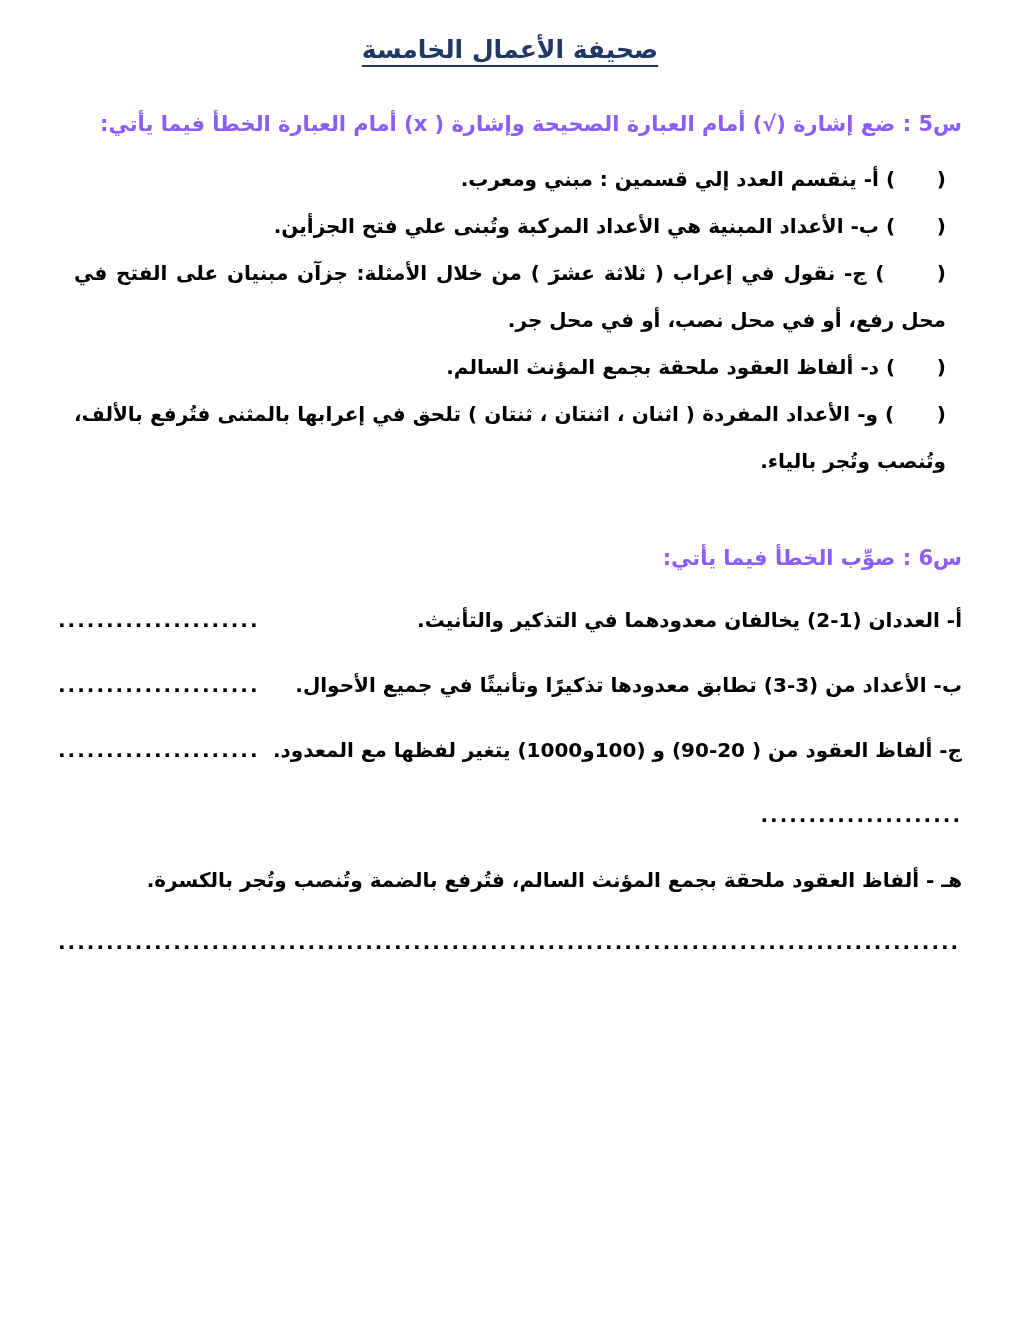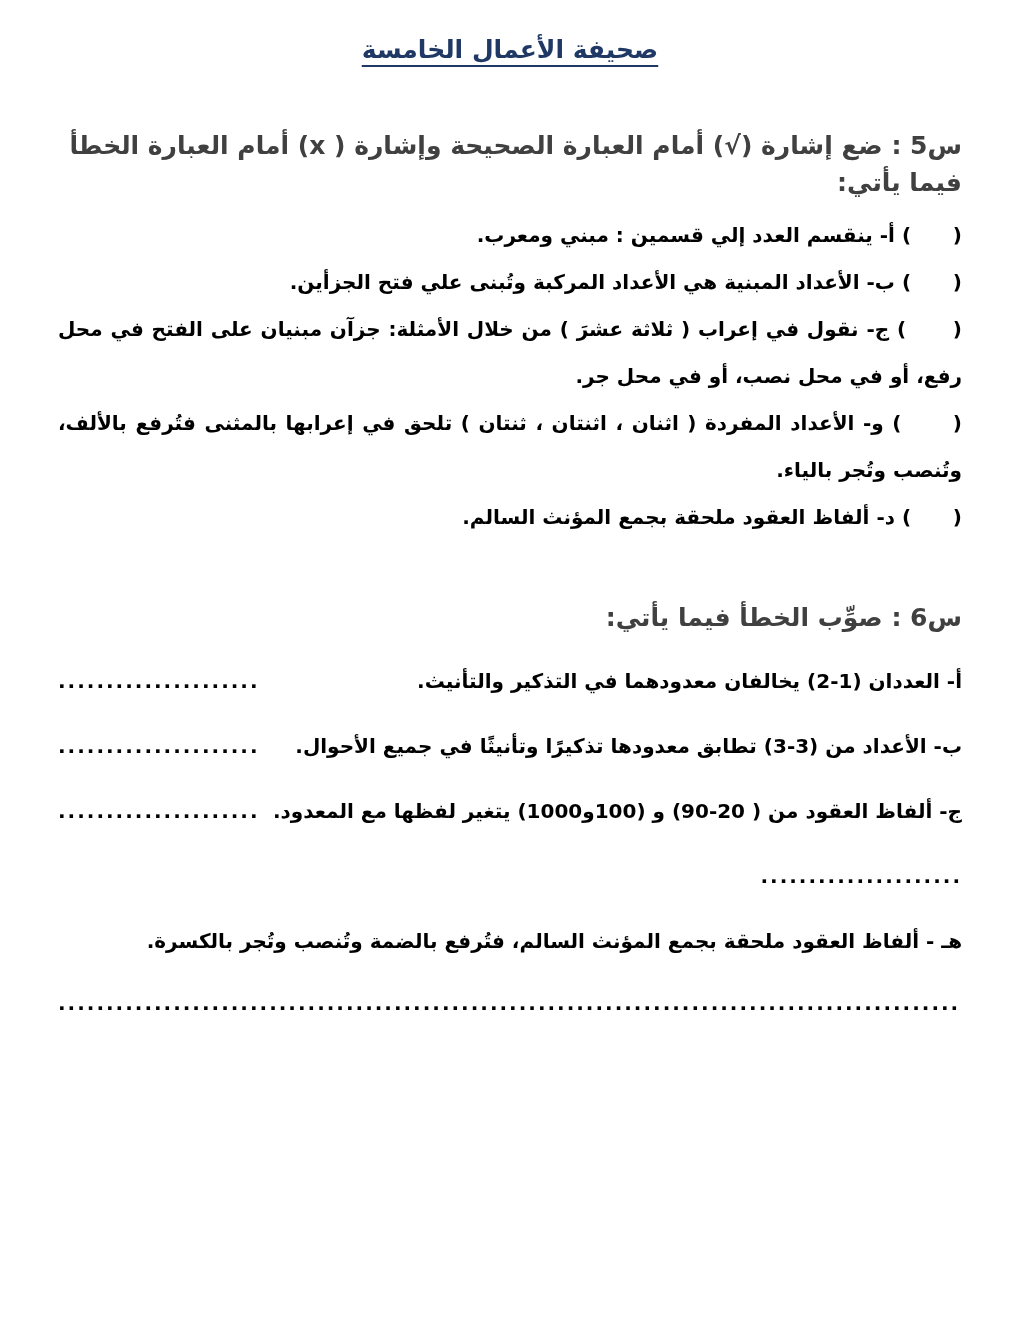--- a/index.html
+++ b/index.html
@@ -19,27 +19,27 @@
     font-size:25px;
     line-height:1.3;
   }
   .ws-title .title-text{
     color:#1F3864;
     text-decoration:underline;
     text-decoration-thickness:2px;
     text-underline-offset:7px;
   }
   .q-heading{
-    color:#404040;
-    font-size:25px;
+    color:#8b5cf6;
+    font-size:21px;
     text-align:right;
-    margin:60px 0 10px 0;
+    margin:42px 0 10px 0;
     line-height:1.5;
   }
-  .q5-items{margin:0;}
+  .q5-items{margin:16px;}
   .q5-item{
     margin:0;
     font-size:20px;
     line-height:47px;
     text-align:justify;
     text-justify:inter-word;
   }
   .ws-title.second{margin-top:64px;}
   .q-heading.q6{margin-top:58px;margin-bottom:30px;}
   .q6-row{
@@ -74,22 +74,22 @@
   <h1 class="ws-title">
     <span class="title-text">صحيفة الأعمال الخامسة</span>
   </h1>
 
   <p class="q-heading">س5 : ضع إشارة (√) أمام العبارة الصحيحة وإشارة ( x) أمام العبارة الخطأ فيما يأتي:</p>
 
   <div class="q5-items">
     <p class="q5-item">(&nbsp;&nbsp;&nbsp;&nbsp;&nbsp;&nbsp;)  أ- ينقسم العدد إلي قسمين : مبني ومعرب.</p>
     <p class="q5-item">(&nbsp;&nbsp;&nbsp;&nbsp;&nbsp;&nbsp;)  ب- الأعداد المبنية هي الأعداد المركبة وتُبنى علي فتح الجزأين.</p>
     <p class="q5-item">(&nbsp;&nbsp;&nbsp;&nbsp;&nbsp;&nbsp;)  ج- نقول في إعراب ( ثلاثة عشرَ ) من خلال الأمثلة: جزآن مبنيان على الفتح في محل رفع، أو في محل نصب، أو في محل جر.</p>
+    <p class="q5-item">(&nbsp;&nbsp;&nbsp;&nbsp;&nbsp;&nbsp;)  د- ألفاظ العقود ملحقة بجمع المؤنث السالم.</p>
     <p class="q5-item">(&nbsp;&nbsp;&nbsp;&nbsp;&nbsp;&nbsp;)  و- الأعداد المفردة ( اثنان ، اثنتان ، ثنتان ) تلحق في إعرابها بالمثنى فتُرفع بالألف، وتُنصب وتُجر بالياء.</p>
-    <p class="q5-item">(&nbsp;&nbsp;&nbsp;&nbsp;&nbsp;&nbsp;)  د- ألفاظ العقود ملحقة بجمع المؤنث السالم.</p>
   </div>
 
 
   <p class="q-heading q6">س6 : صوِّب الخطأ فيما يأتي:</p>
 
   <div>
     <div class="q6-row">
       <span class="q6-text">أ- العددان (1-2) يخالفان معدودهما في التذكير والتأنيث.</span>
       <span class="q6-dots">.....................</span>
     </div>

